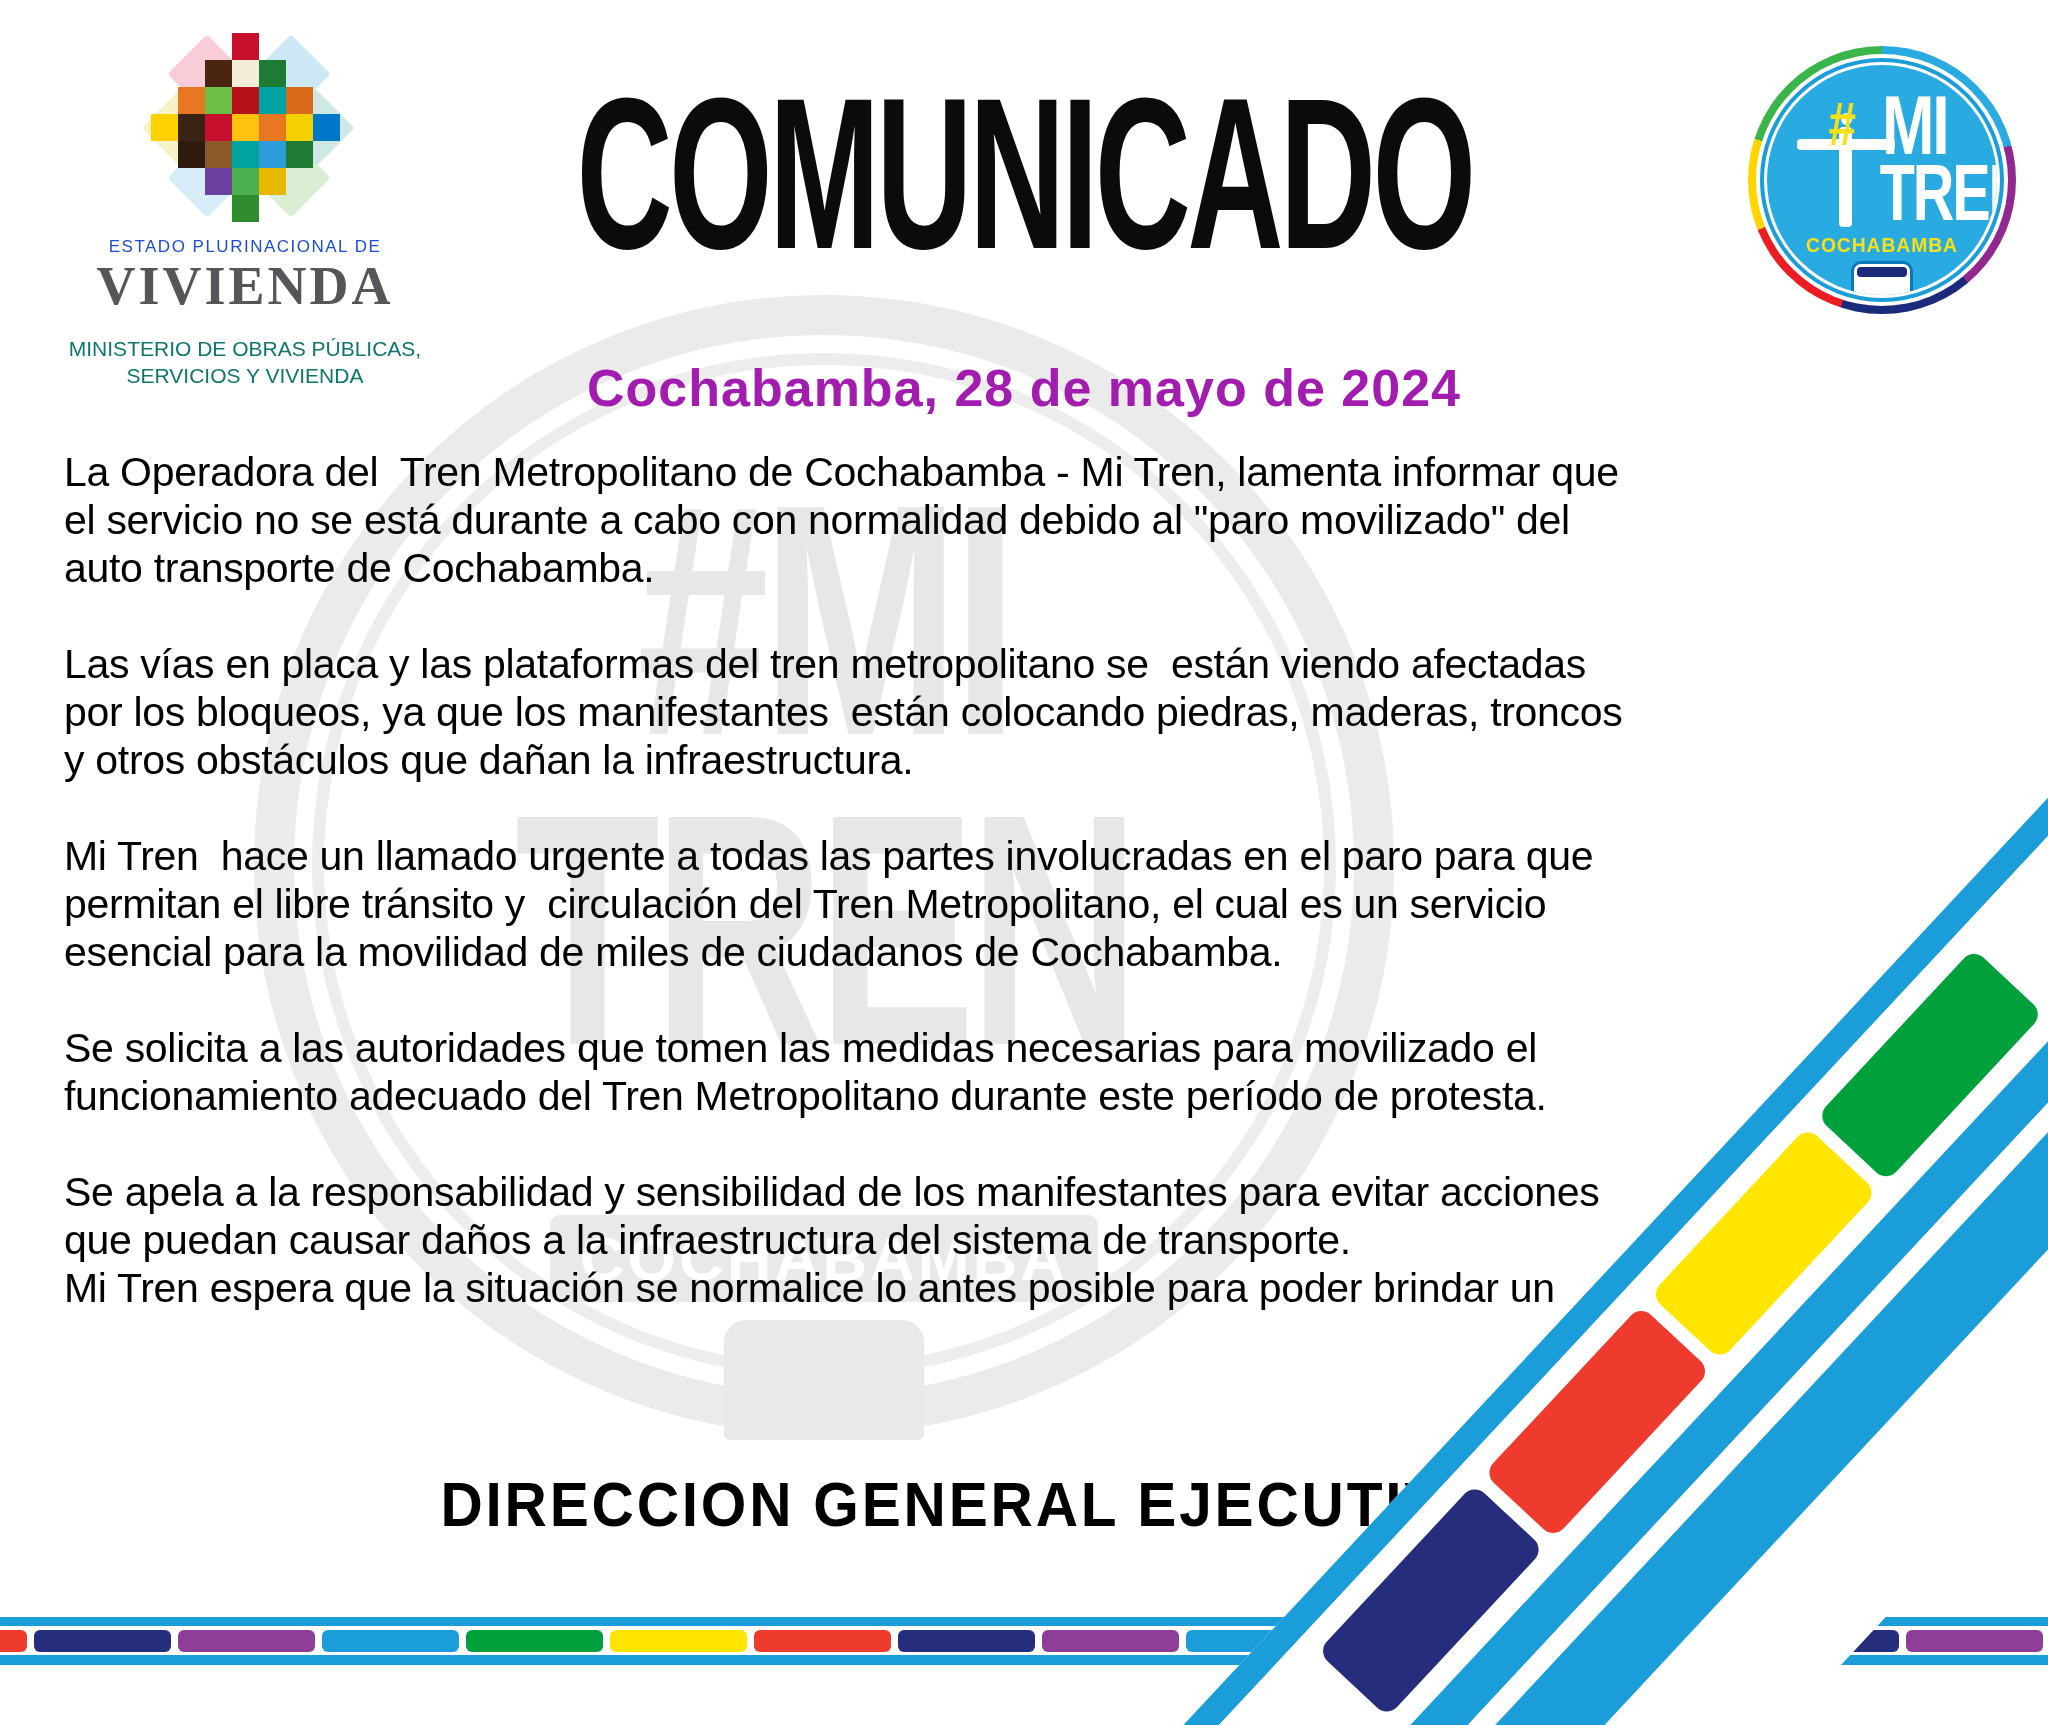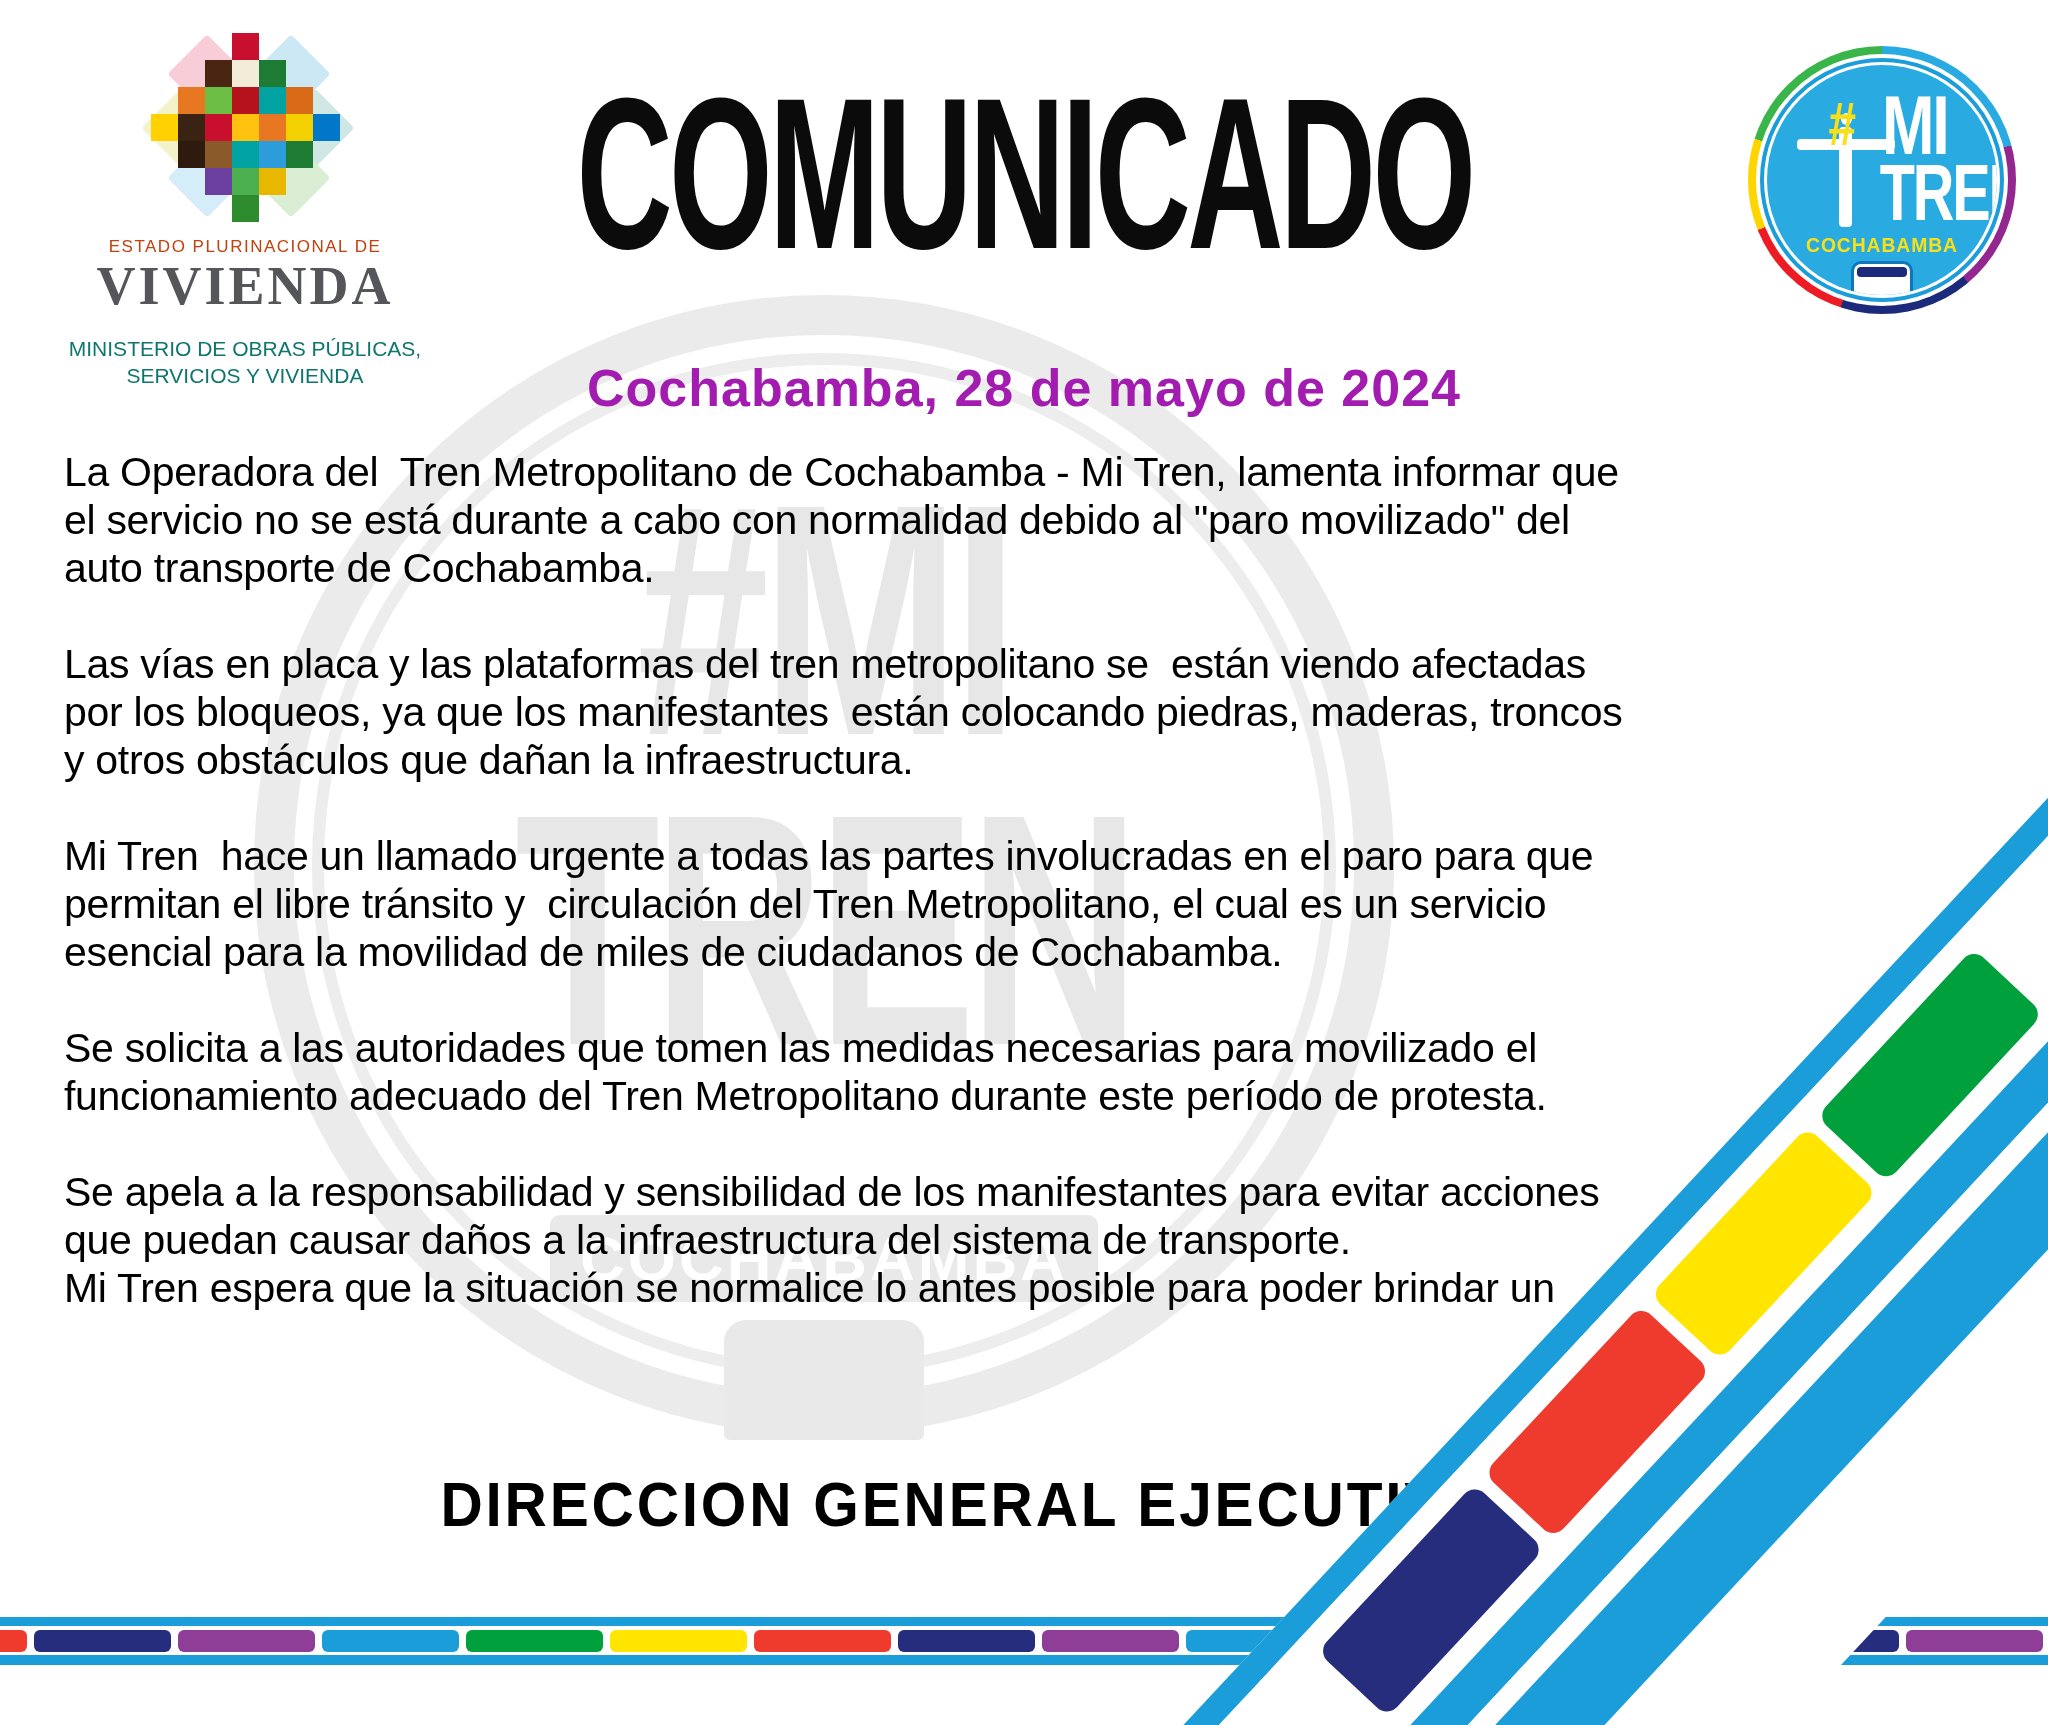--- a/index.html
+++ b/index.html
@@ -20,21 +20,21 @@
   .wm-train{position:absolute;left:50%;top:1025px;transform:translateX(-50%);
             width:200px;height:120px;background:#E9E9E9;border-radius:22px 22px 6px 6px;}
 
   
   .gov-block{position:absolute;left:60px;top:28px;width:370px;text-align:center;z-index:2;}
   .chakana-wrap{position:relative;width:200px;height:195px;margin:0 auto;}
   .cdiamond{position:absolute;width:56px;height:56px;transform:rotate(45deg);border-radius:4px;}
   .chakana-grid{position:absolute;left:6px;top:5px;display:grid;
                 grid-template-columns:repeat(7,27px);grid-auto-rows:27px;}
   .ccell{width:27px;height:27px;}
-  .estado-label{margin-top:14px;font-size:17px;letter-spacing:1.5px;color:#c2410c;}
+  .estado-label{margin-top:14px;font-size:17px;letter-spacing:1.5px;color:#1d4ed8;}
   .country-name{font-family:"Liberation Serif", serif;font-weight:bold;font-size:54px;
                 color:#55565A;letter-spacing:3px;line-height:1.0;margin-top:2px;}
   .ministry{margin-top:22px;font-size:21px;line-height:27px;color:#0f766e;}
 
   .main-title{position:absolute;left:0;right:0;top:66px;text-align:center;z-index:2;}
   .main-title span{display:inline-block;font-size:215px;font-weight:bold;color:#0B0B0B;
                    letter-spacing:-6px;line-height:1;transform:scaleX(0.62);}
 
   
   .mitren{position:absolute;left:1748px;top:46px;width:268px;height:268px;z-index:2;}

